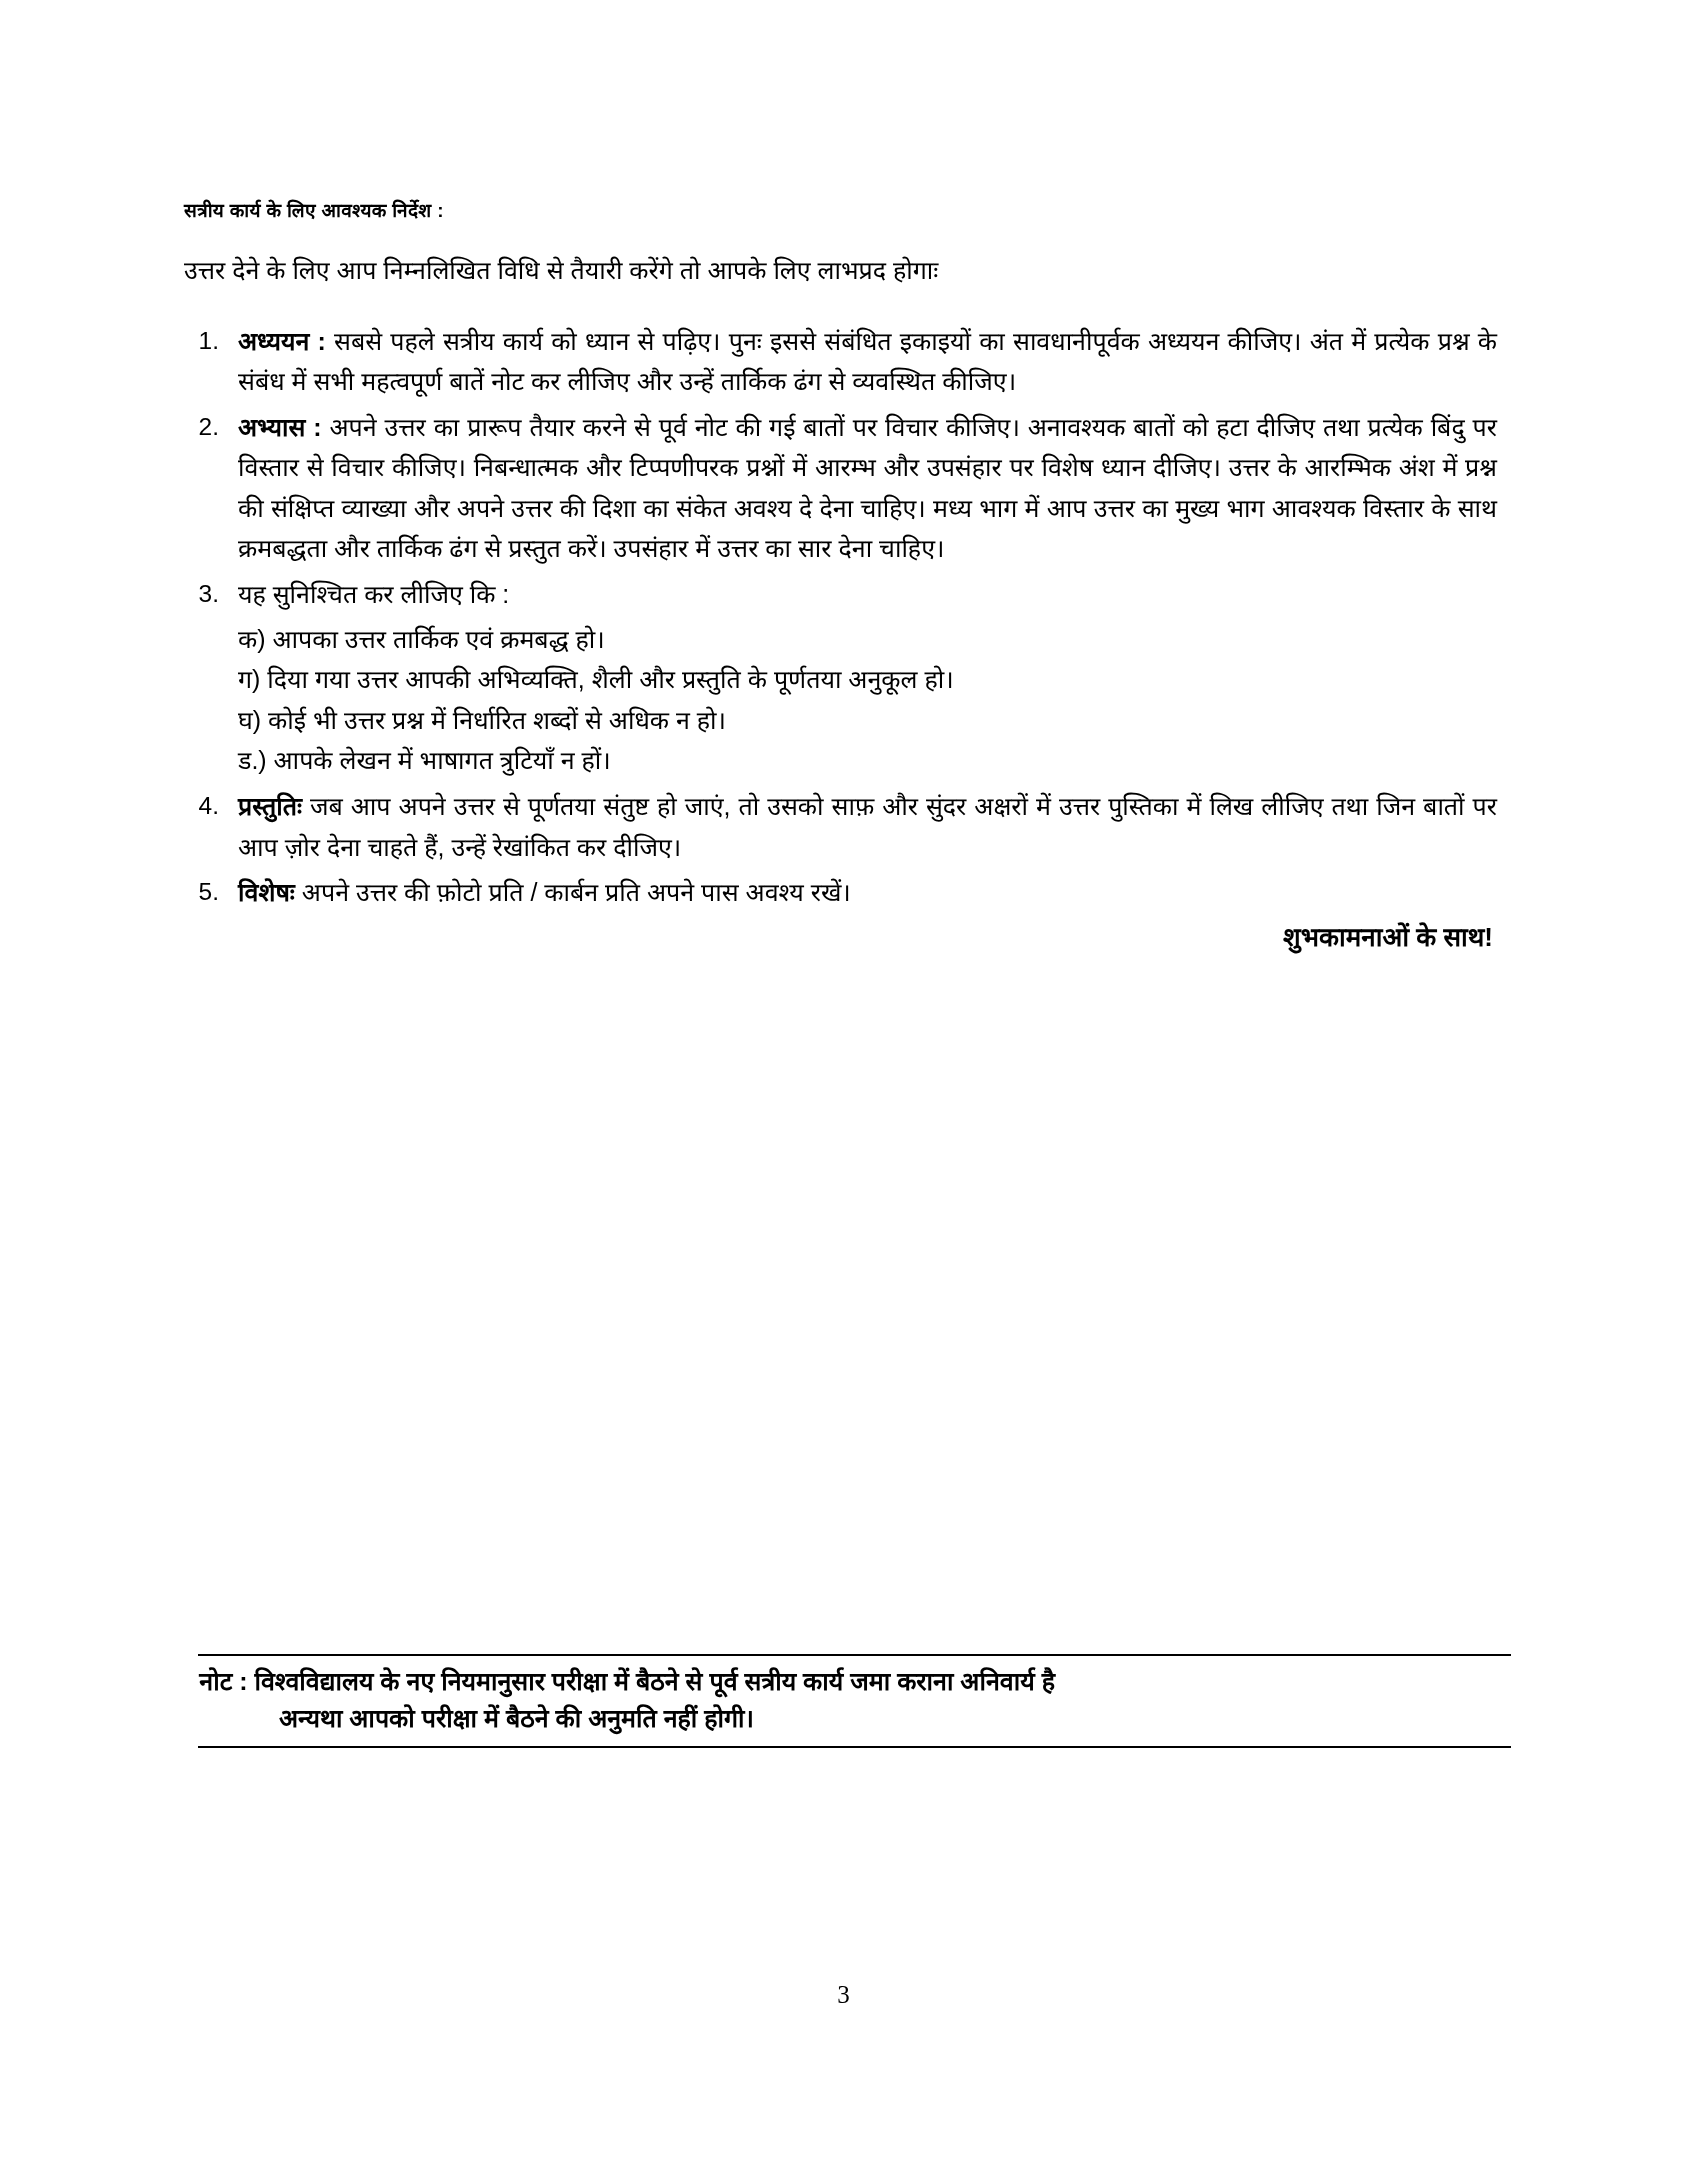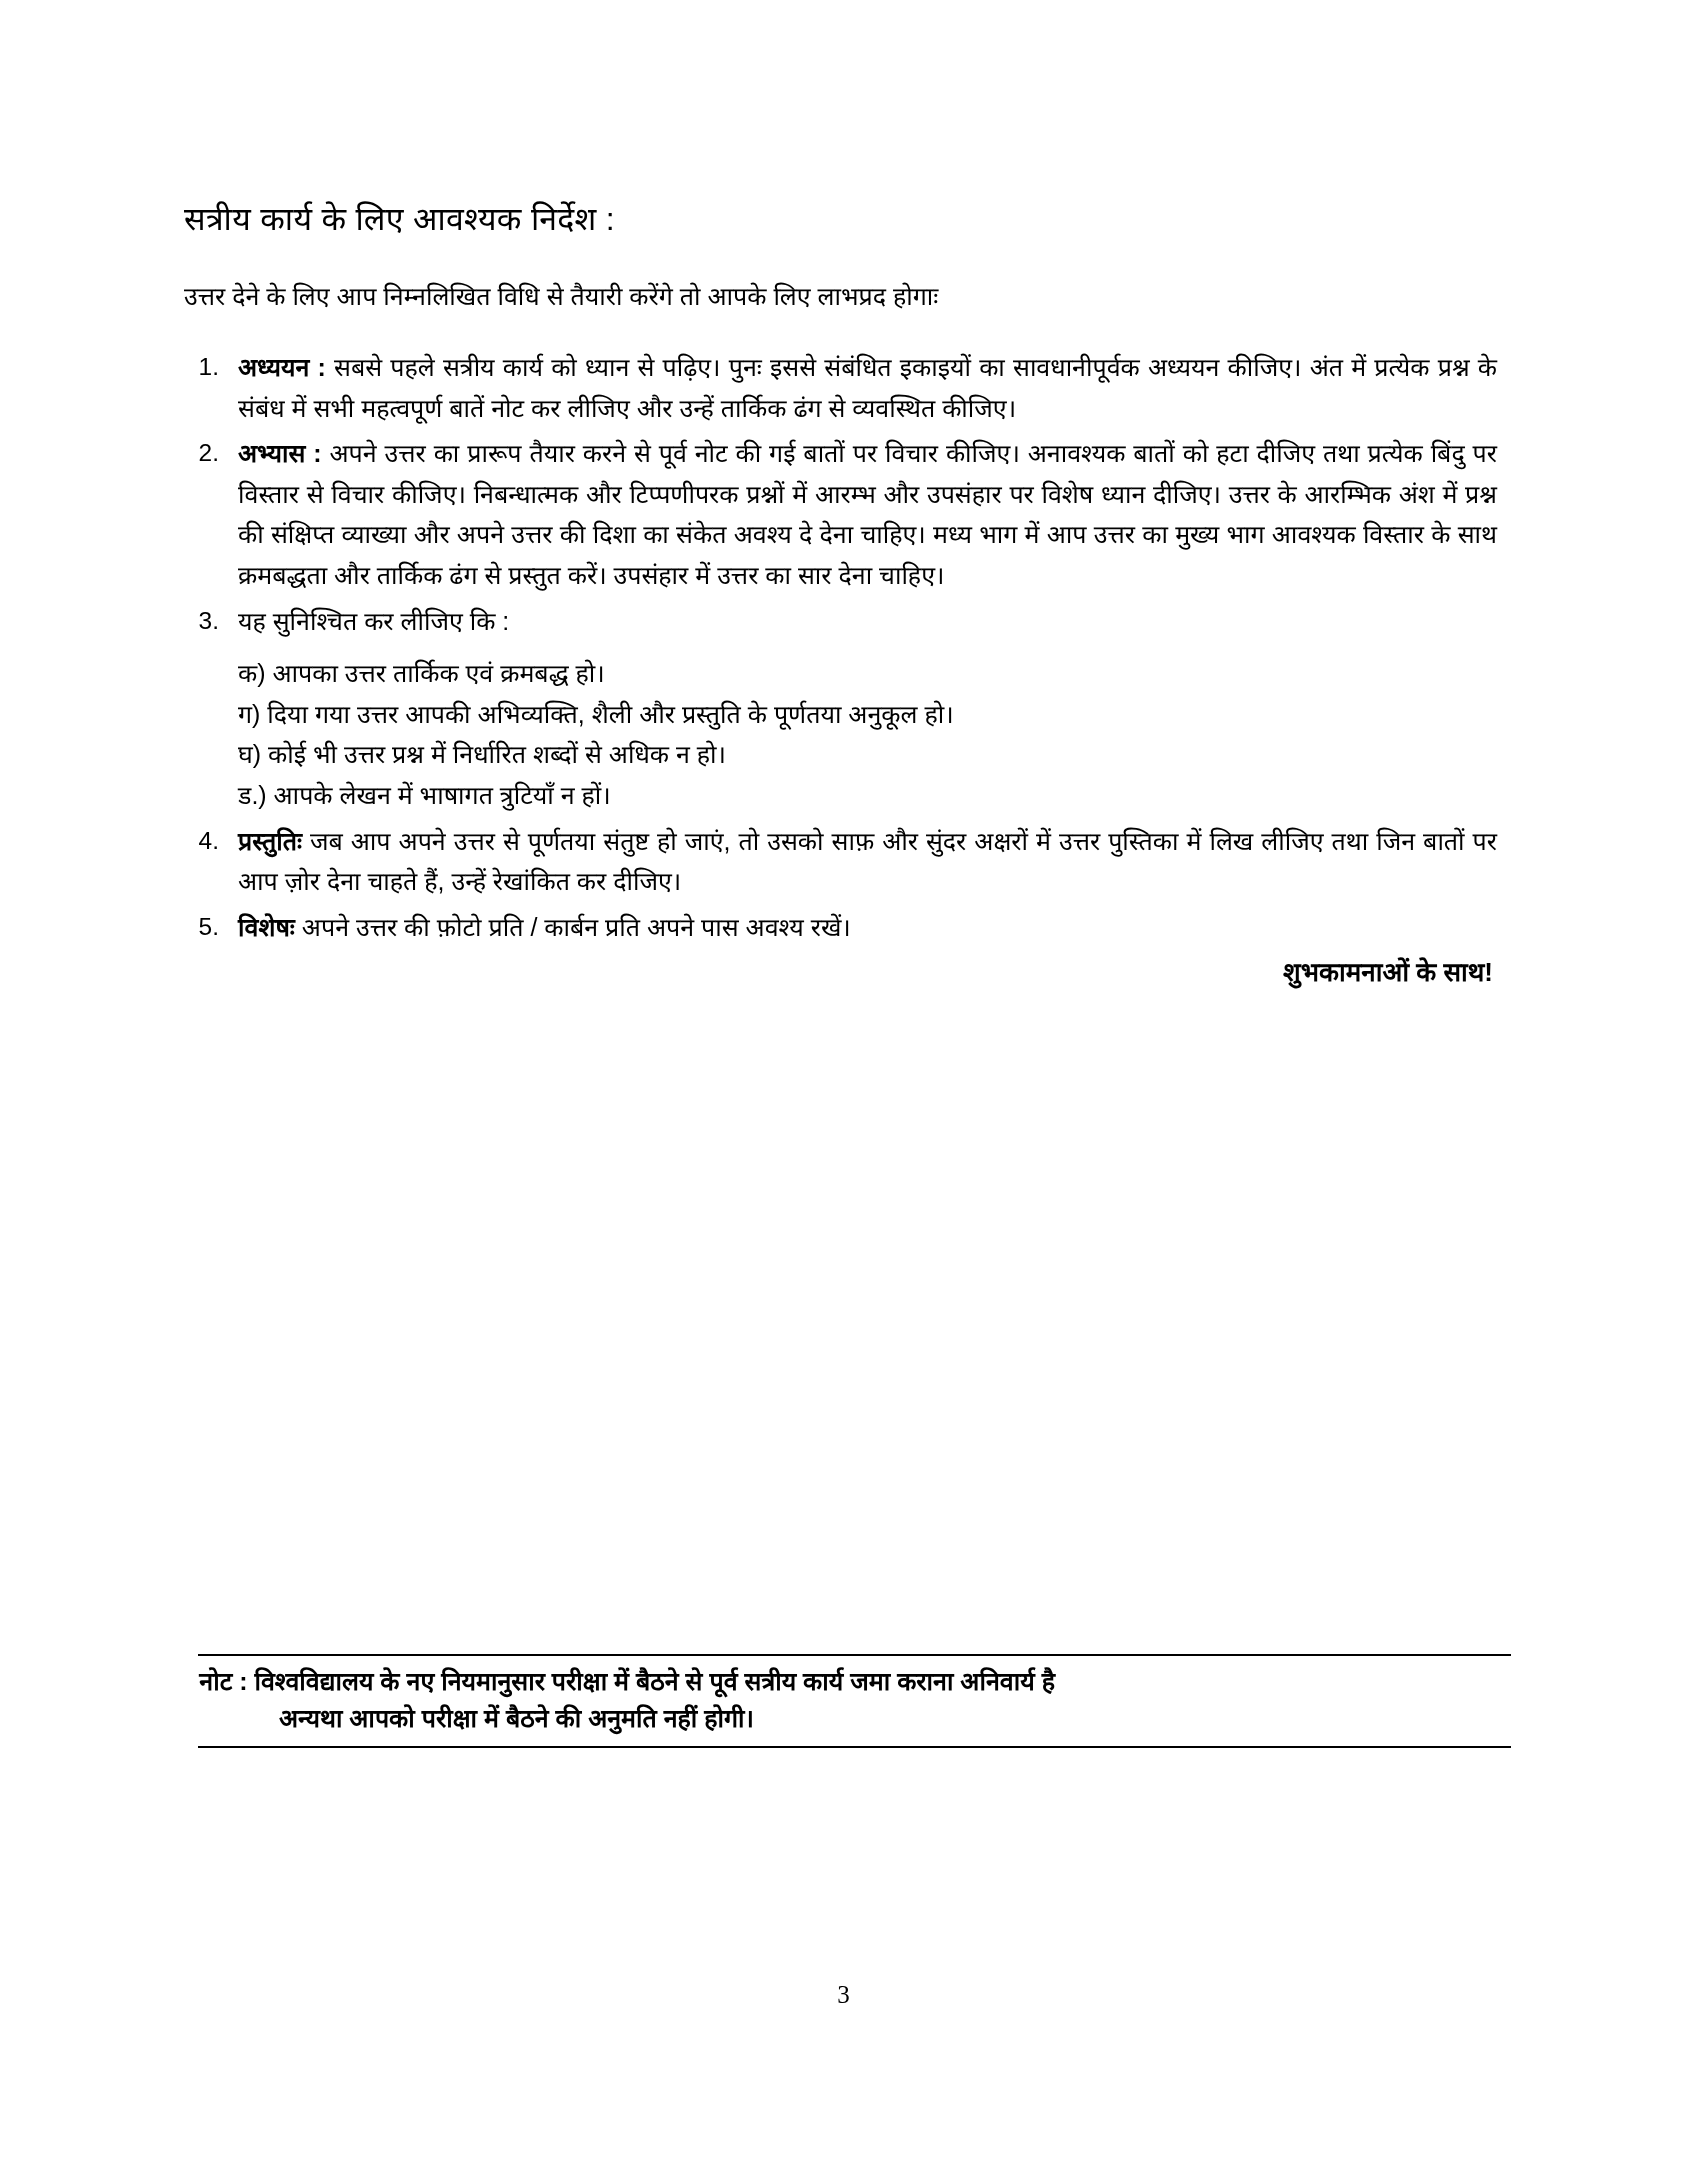--- a/index.html
+++ b/index.html
@@ -23,25 +23,25 @@
   }
   .content {
     position: absolute;
     left: 184px;
     top: 198px;
     width: 1313px;
   }
 
   .doc-title {
     font-family: "Liberation Sans", sans-serif;
-    font-size: 32px;
-    font-weight: normal;
+    font-size: 19px;
+    font-weight: bold;
     line-height: 1.35;
     letter-spacing: 0.3px;
-    margin: 0 0 38px 0;
+    margin: 0 0 29px 0;
   }
 
   .intro {
     font-family: "Liberation Sans", sans-serif;
     font-size: 25px;
     font-weight: normal;
     line-height: 1.4;
     margin: 0 0 33px 0;
   }
 
@@ -78,21 +78,21 @@
     margin: 0;
     text-align: justify;
     text-justify: inter-word;
   }
   .para-last {
     text-align: justify;
   }
 
   ul.sub-list {
     list-style: none;
-    margin: 12px 0 0 0;
+    margin: 4px 0 0 0;
     padding: 0;
   }
   ul.sub-list > li {
     font-size: 25px;
     line-height: 1.62;
     text-align: left;
     white-space: normal;
   }
   .serif-inline {
     font-family: "Liberation Serif", serif;

